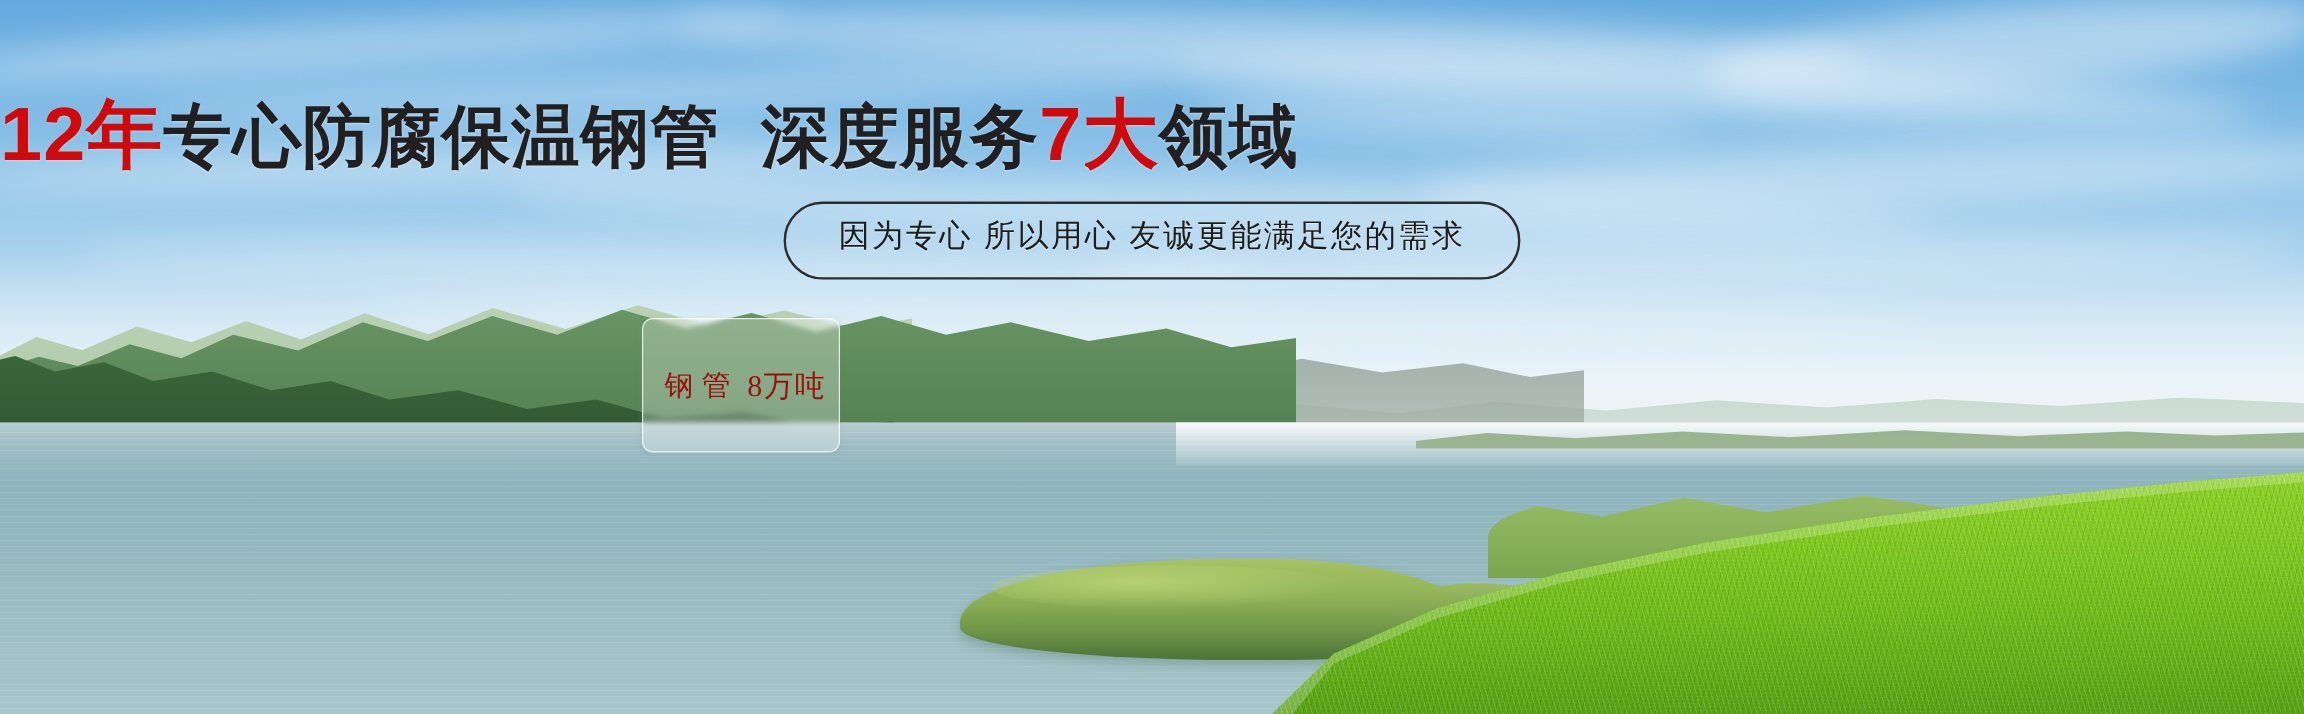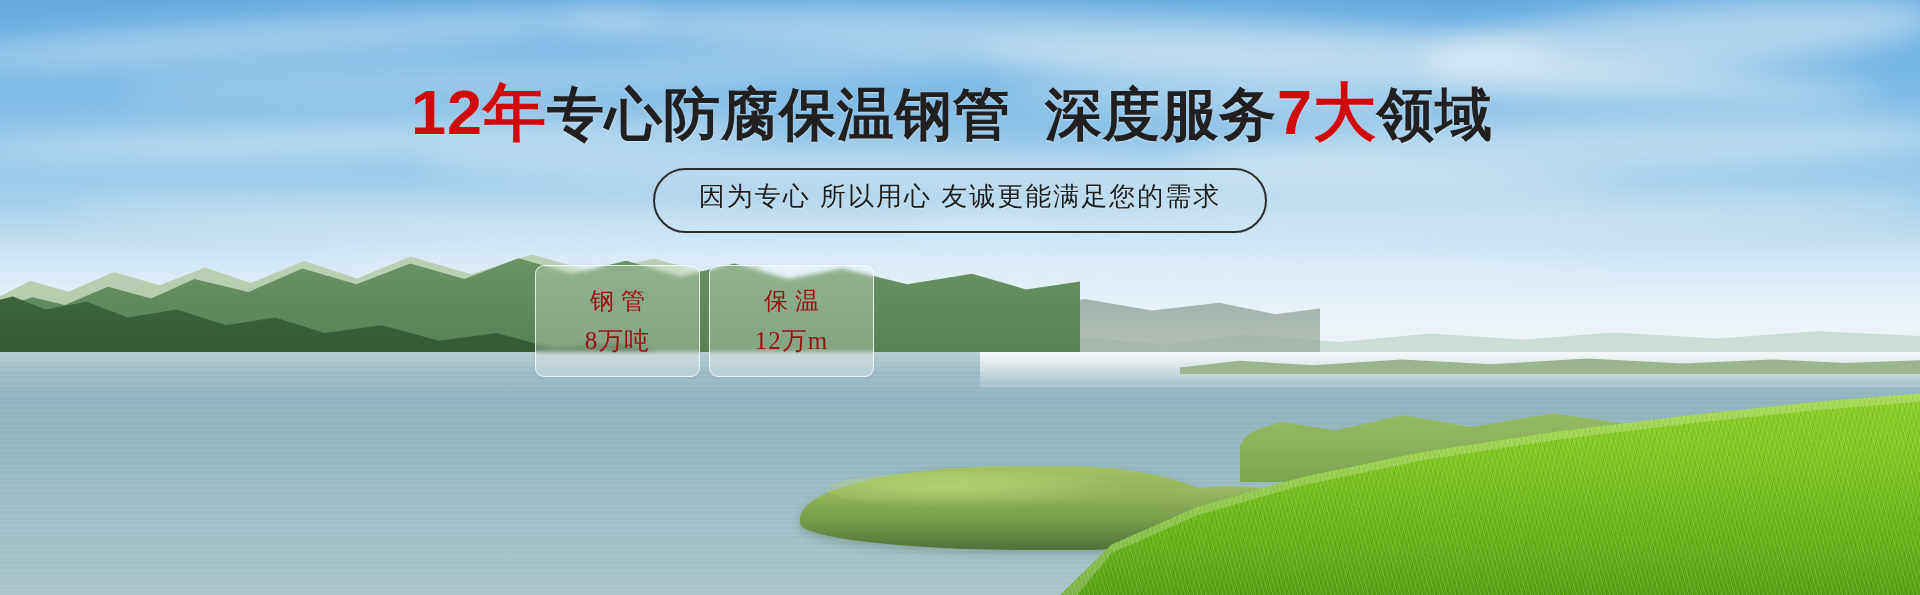--- a/index.html
+++ b/index.html
@@ -183,21 +183,21 @@
     position:absolute;right:0;bottom:0;width:860px;height:210px;
     clip-path:polygon(0 100%, 6% 76%, 16% 58%, 28% 44%, 42% 32%, 58% 22%, 74% 14%, 88% 8%, 100% 4%, 100% 8%, 88% 12%, 74% 18%, 58% 26%, 42% 36%, 28% 48%, 16% 62%, 6% 80%, 2% 100%);
     background:rgba(255,255,255,.22);
   }
 
   
   .content{position:absolute;inset:0;}
 
   .headline{
     position:absolute;left:0;right:16px;top:78px;
-    text-align:center;
+    text-align:left;
     font-family:"Liberation Sans","DejaVu Sans",sans-serif;
     font-size:57px;
     font-weight:bold;
     letter-spacing:1px;
     white-space:nowrap;
     line-height:1.1;
   }
   .headline .seg{display:inline;}
   .hl-dark{
     color:#211f1f;
@@ -232,21 +232,21 @@
     display:flex;
     gap:9px;
   }
   .card{
     width:163px;height:110px;
     border:1px solid rgba(255,255,255,.78);
     border-radius:9px;
     background:rgba(255,255,255,.28);
     backdrop-filter:blur(2px);
     display:flex;
-    flex-direction:column;
+    flex-direction:row;
     align-items:center;
     justify-content:center;
     gap:7px;
     box-shadow:0 1px 4px rgba(120,140,150,.18);
   }
   .card-label{
     font-size:24px;
     color:#9c0f0f;
     letter-spacing:7px;
     text-indent:7px;
@@ -312,21 +312,17 @@
     </div>
 
     <div class="cards">
 
       <div class="card">
         <div class="card-label">钢管</div>
         <div class="card-value"><span>8万吨</span></div>
       </div>
 
 
-      <div class="card">
-        <div class="card-label">保温</div>
-        <div class="card-value"><span>12万m</span></div>
-      </div>
 
     </div>
 
   </div>
 </div>
 
 </body></html>

